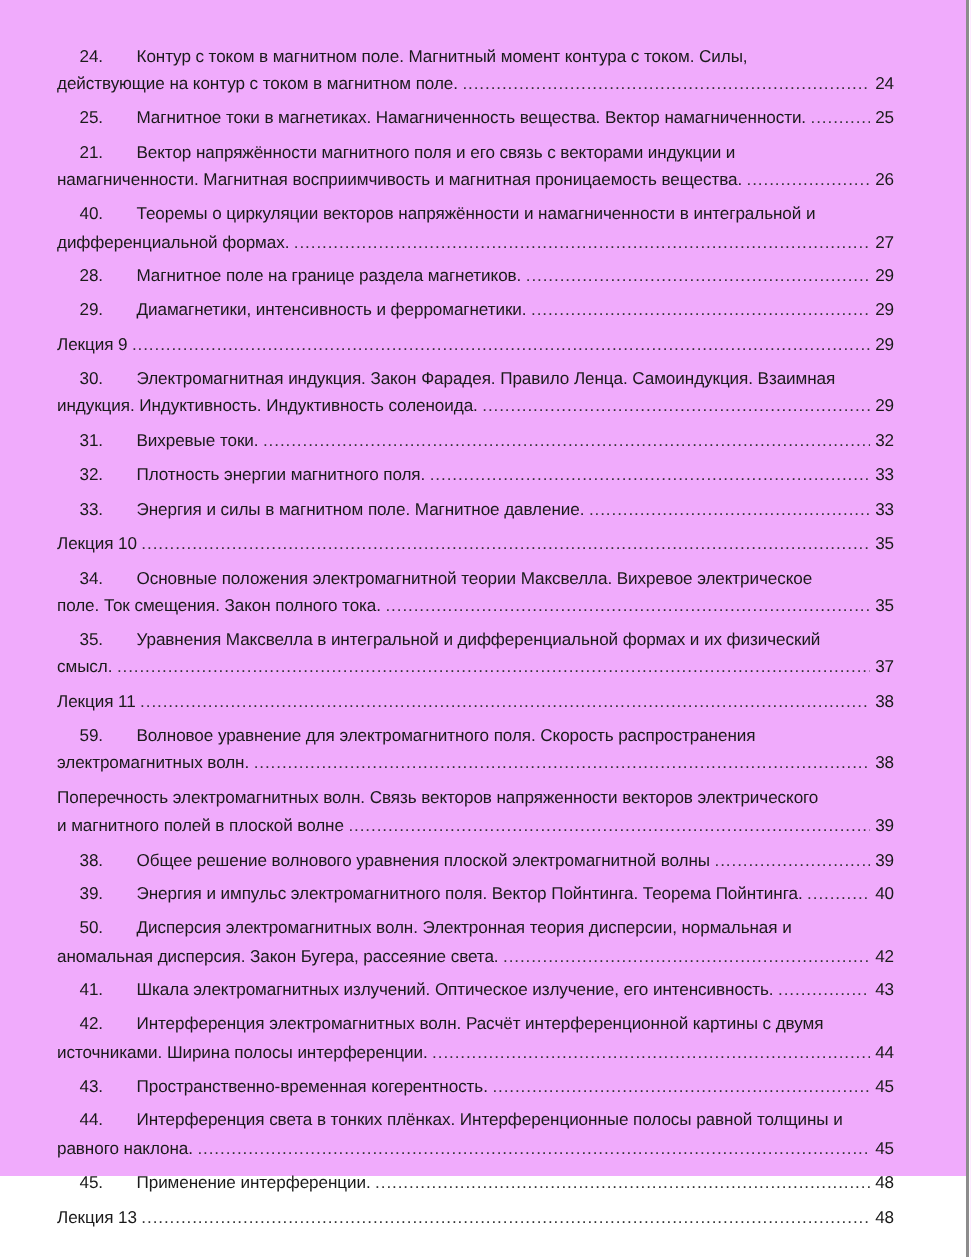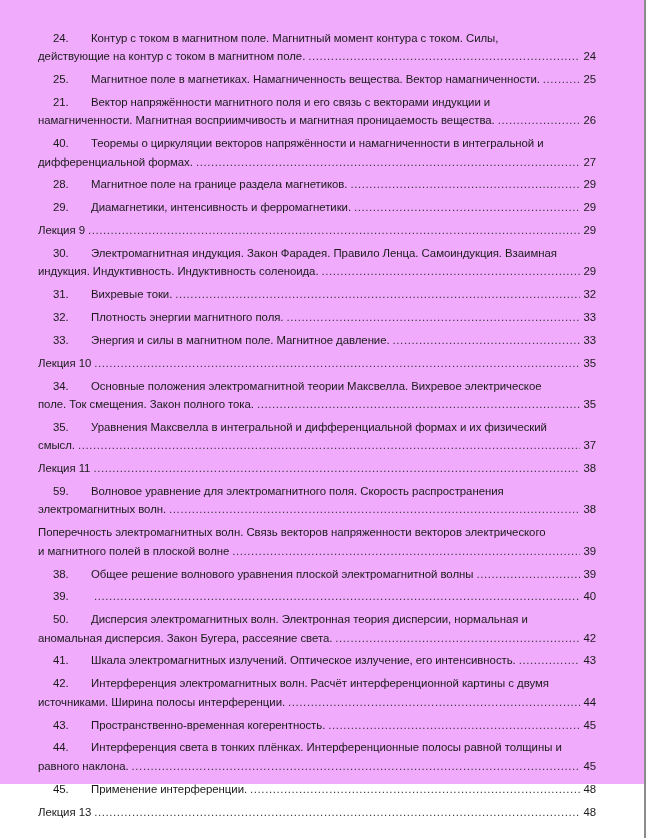--- a/index.html
+++ b/index.html
@@ -93,21 +93,21 @@
         </div>
         <div class="line cont">
           <span class="txt">действующие на контур с током в магнитном поле.</span>
           <span class="leader"></span>
           <span class="page-num">24</span>
         </div>
       </div>
       <div class="entry item">
         <div class="line">
           <span class="num">25.</span>
-          <span class="txt">Магнитное поле в магнетиках. Намагниченность вещества. Вектор намагниченности.</span>
+          <span class="txt">Магнитное токи в магнетиках. Намагниченность вещества. Вектор намагниченности.</span>
           <span class="leader"></span>
           <span class="page-num">25</span>
         </div>
       </div>
       <div class="entry item">
         <div class="line">
           <span class="num">21.</span>
           <span class="txt">Вектор напряжённости магнитного поля и его связь с векторами индукции и</span>
         </div>
         <div class="line cont">
@@ -246,20 +246,21 @@
         <div class="line">
           <span class="num">38.</span>
           <span class="txt">Общее решение волнового уравнения плоской электромагнитной волны</span>
           <span class="leader"></span>
           <span class="page-num">39</span>
         </div>
       </div>
       <div class="entry item">
         <div class="line">
           <span class="num">39.</span>
+          <span class="txt">Энергия и импульс электромагнитного поля. Вектор Пойнтинга. Теорема Пойнтинга.</span>
           <span class="leader"></span>
           <span class="page-num">40</span>
         </div>
       </div>
       <div class="entry item">
         <div class="line">
           <span class="num">50.</span>
           <span class="txt">Дисперсия электромагнитных волн. Электронная теория дисперсии, нормальная и</span>
         </div>
         <div class="line cont">

